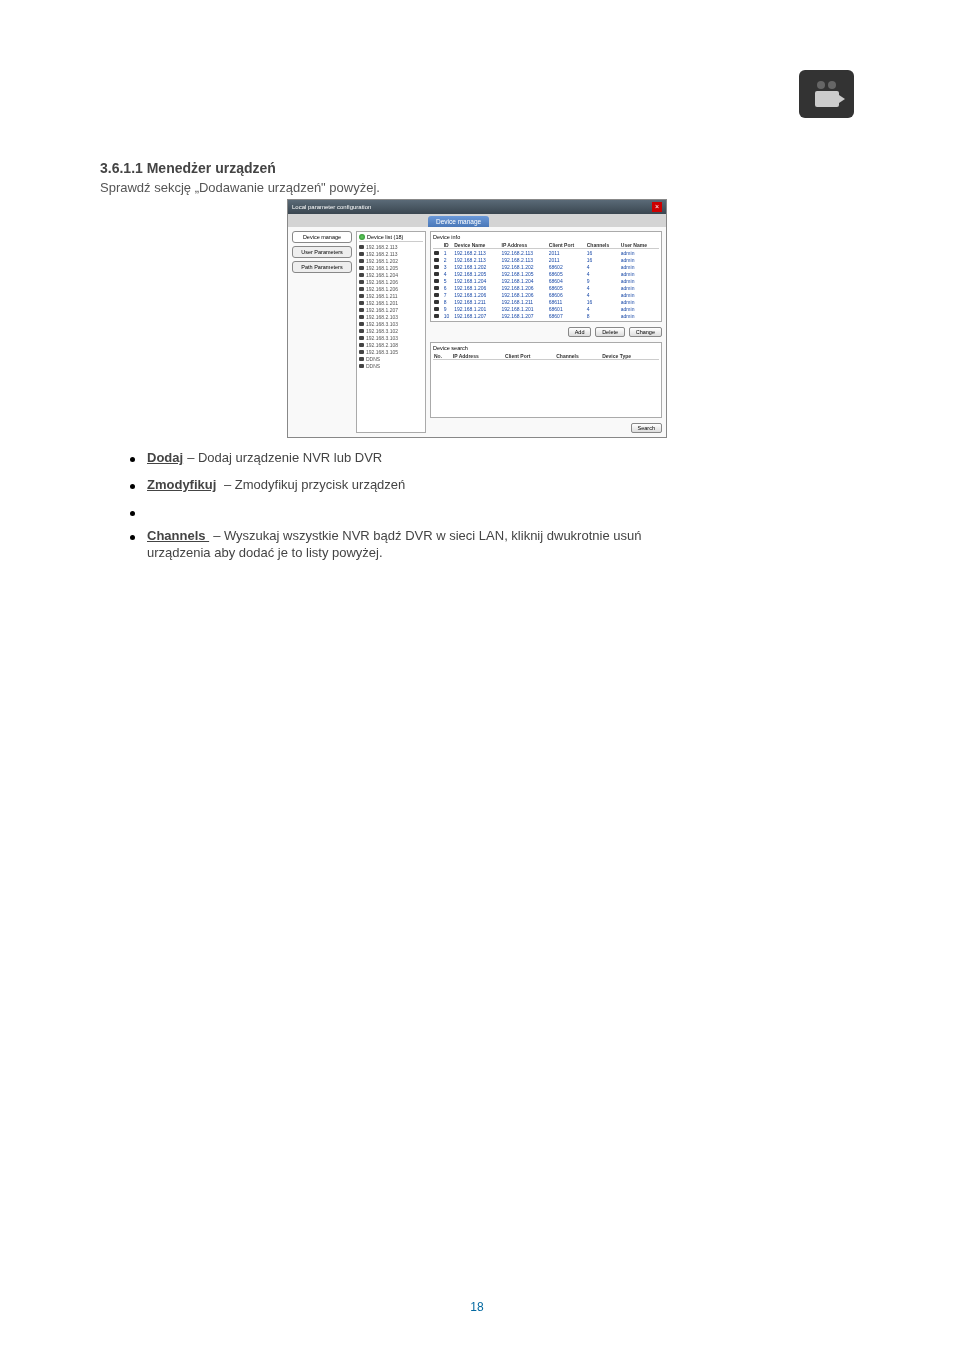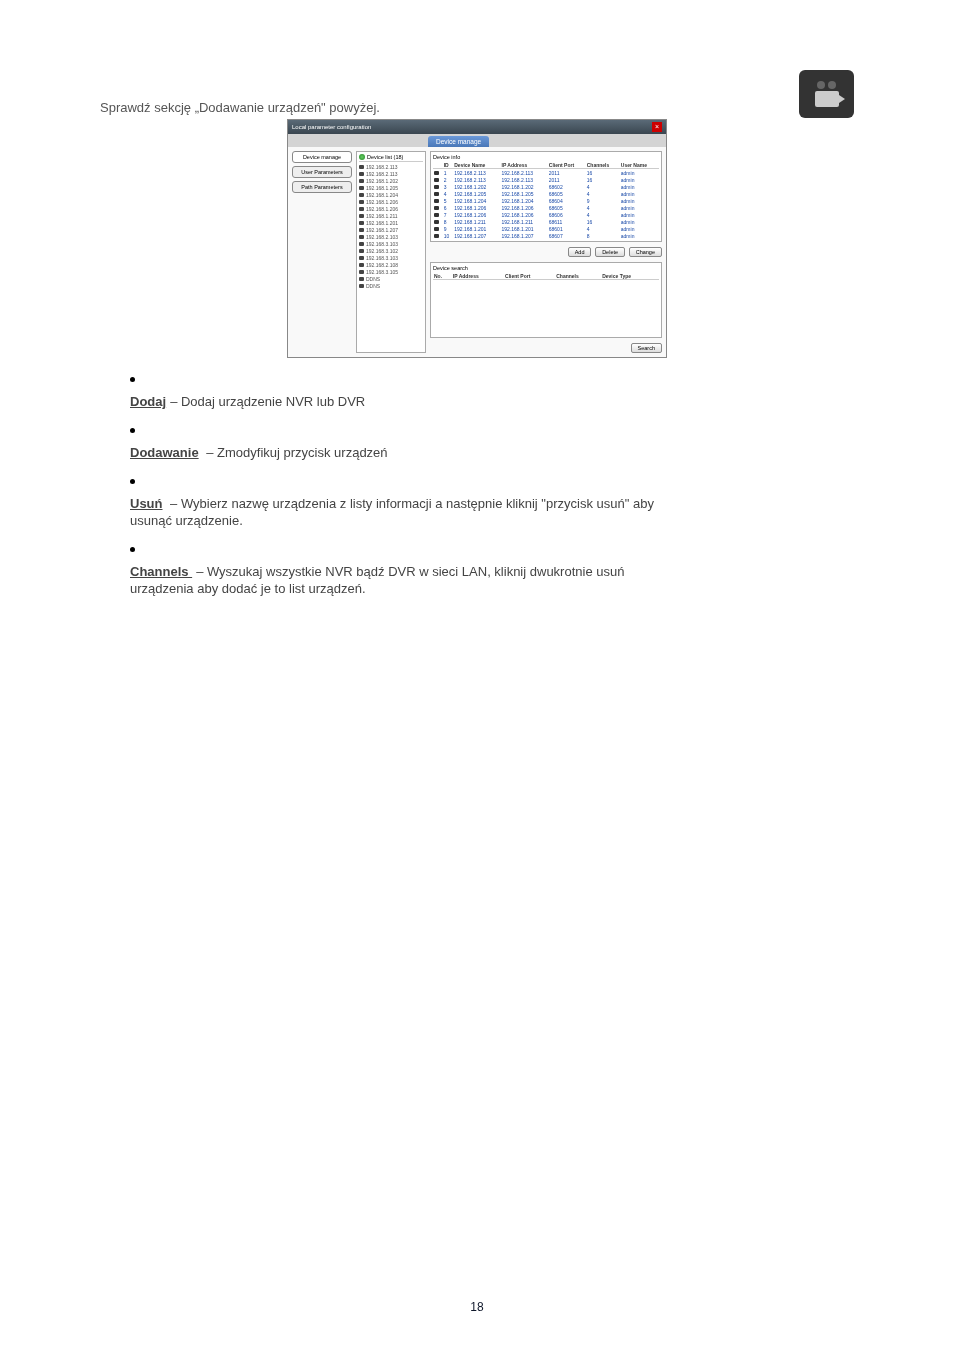--- a/index.html
+++ b/index.html
@@ -34,40 +34,41 @@
   .ss-table th, .ss-table td { font-size:5px; text-align:left; padding:0.5px 1px; white-space:nowrap; }
   .ss-table th { color:#333; border-bottom:1px solid #ccc; }
   .ss-table td { color:#1a4aa8; }
   .ss-row-ico { width:5px; height:4px; background:#333; border-radius:1px; display:inline-block; }
   .ss-btn-row { text-align:right; padding:2px 0; }
   .ss-btn { display:inline-block; border:1px solid #888; background:linear-gradient(#fff,#ddd); border-radius:2px; padding:1px 6px; font-size:5.5px; margin-left:2px; }
   .ss-search-body { height:55px; }
   .ss-search-bottom { text-align:right; padding-top:2px; }
 
   .bullets { margin: 8px 0 0 30px; }
-  .bullet { display:flex; align-items:flex-start; gap:12px; margin-bottom: 12px; flex-direction: column; }
+  .bullet { display:flex; align-items:flex-start; gap:12px; margin-bottom: 12px; }
   .bullet-dot { width:5px; height:5px; background:#000; border-radius:50%; margin-top:7px; flex-shrink:0; }
   .bullet-body { font-size:13px; color:#444; }
   .bullet-label { text-decoration: underline; font-weight:bold; }
   .bullet-text { margin-left: 4px; }
   .bullet-sub { margin-top:2px; }
-  .page-num { position:absolute; bottom:40px; left:50%; transform:translateX(-50%); font-size:12px; color:#0f172a; }
+  .page-num { position:absolute; bottom:40px; left:50%; transform:translateX(-50%); font-size:12px; color:#0369a1; }
 </style>
 </head>
 <body>
 
 <div class="page">
   <div class="logo">
     <div class="logo-dots">
       <div class="logo-dot"></div>
       <div class="logo-dot"></div>
     </div>
     <div class="logo-cam"></div>
   </div>
 
+  <h2 class="title">3.6.1.1 Menedżer urządzeń</h2>
   <p class="intro">Sprawdź sekcję „Dodawanie urządzeń" powyżej.</p>
 
   <div class="screenshot">
     <div class="ss-titlebar">
       <span>Local parameter configuration</span>
       <span class="ss-close">×</span>
     </div>
     <div class="ss-tabbar">
       <span class="ss-tab">Device manage</span>
     </div>
@@ -293,26 +294,25 @@
     </div>
   </div>
 
   <ul class="bullets" id="bullets">
       <li class="bullet">
         <span class="bullet-dot"></span>
         <div class="bullet-body"><span class="bullet-label">Dodaj</span><span class="bullet-text">– Dodaj urządzenie NVR lub DVR</span></div>
       </li>
       <li class="bullet">
         <span class="bullet-dot"></span>
-        <div class="bullet-body"><span class="bullet-label">Dodawanie</span><span class="bullet-text"> – Zmodyfikuj przycisk urządzeń</span></div>
+        <div class="bullet-body"><span class="bullet-label">Zmodyfikuj</span><span class="bullet-text"> – Zmodyfikuj przycisk urządzeń</span></div>
       </li>
       <li class="bullet">
         <span class="bullet-dot"></span>
-        <div class="bullet-body"><span class="bullet-label">Usuń</span><span class="bullet-text"> – Wybierz nazwę urządzenia z listy informacji a następnie kliknij "przycisk usuń" aby</span><div class="bullet-sub">usunąć urządzenie.</div></div>
       </li>
       <li class="bullet">
         <span class="bullet-dot"></span>
-        <div class="bullet-body"><span class="bullet-label">Channels </span><span class="bullet-text">– Wyszukaj wszystkie NVR bądź DVR w sieci LAN, kliknij dwukrotnie usuń</span><div class="bullet-sub">urządzenia aby dodać je to list urządzeń.</div></div>
+        <div class="bullet-body"><span class="bullet-label">Channels </span><span class="bullet-text">– Wyszukaj wszystkie NVR bądź DVR w sieci LAN, kliknij dwukrotnie usuń</span><div class="bullet-sub">urządzenia aby dodać je to listy powyżej.</div></div>
       </li>
     </ul>
 
   <div class="page-num">18</div>
 </div>
 
 </body></html>

